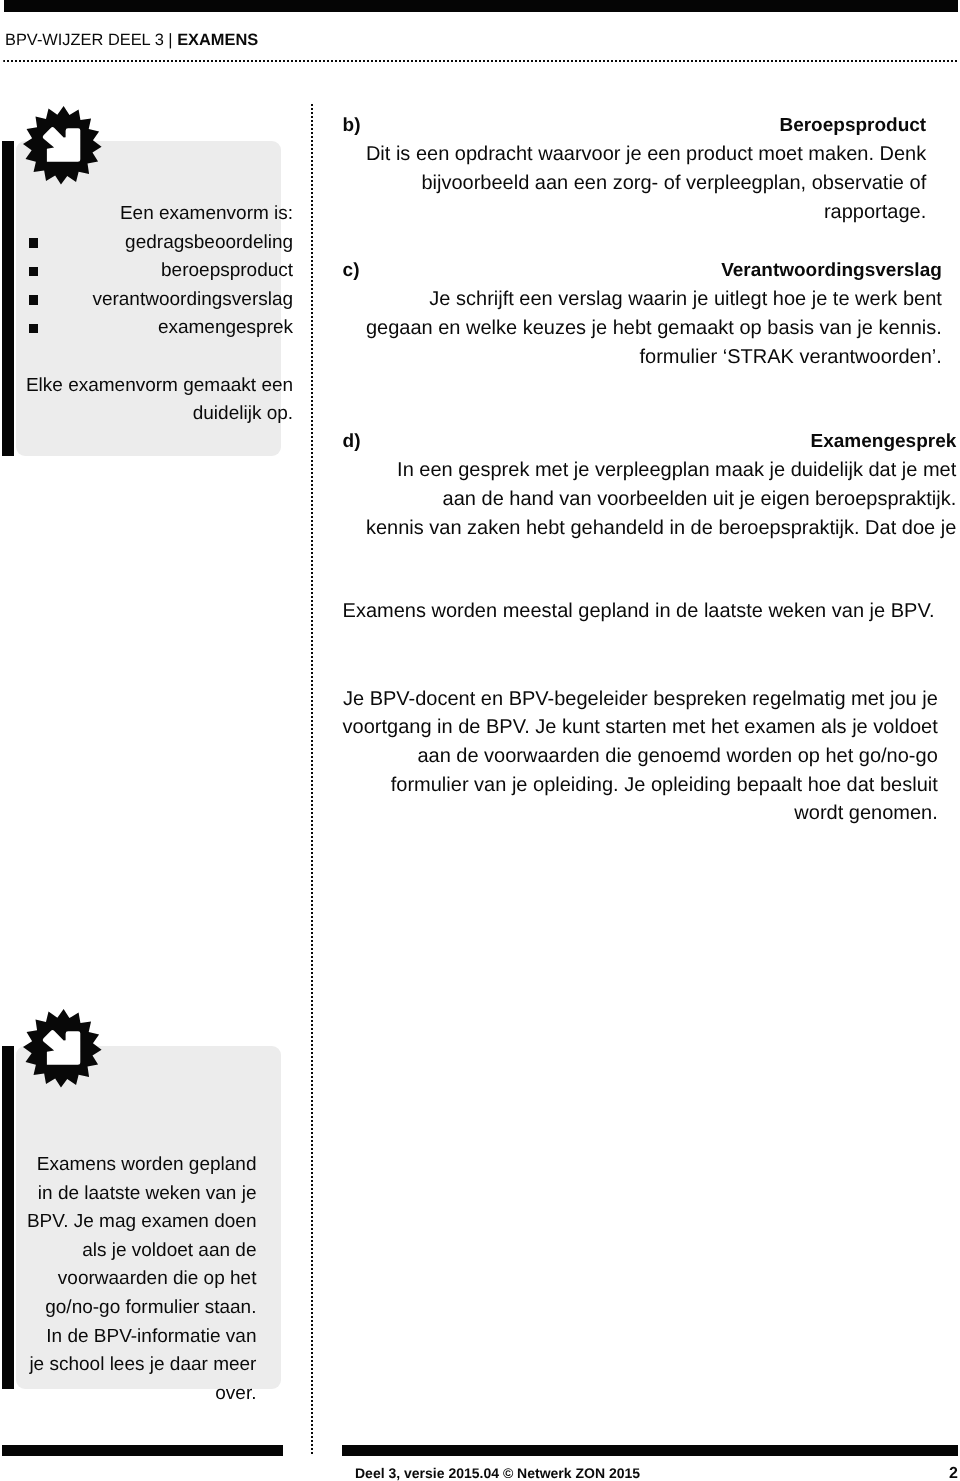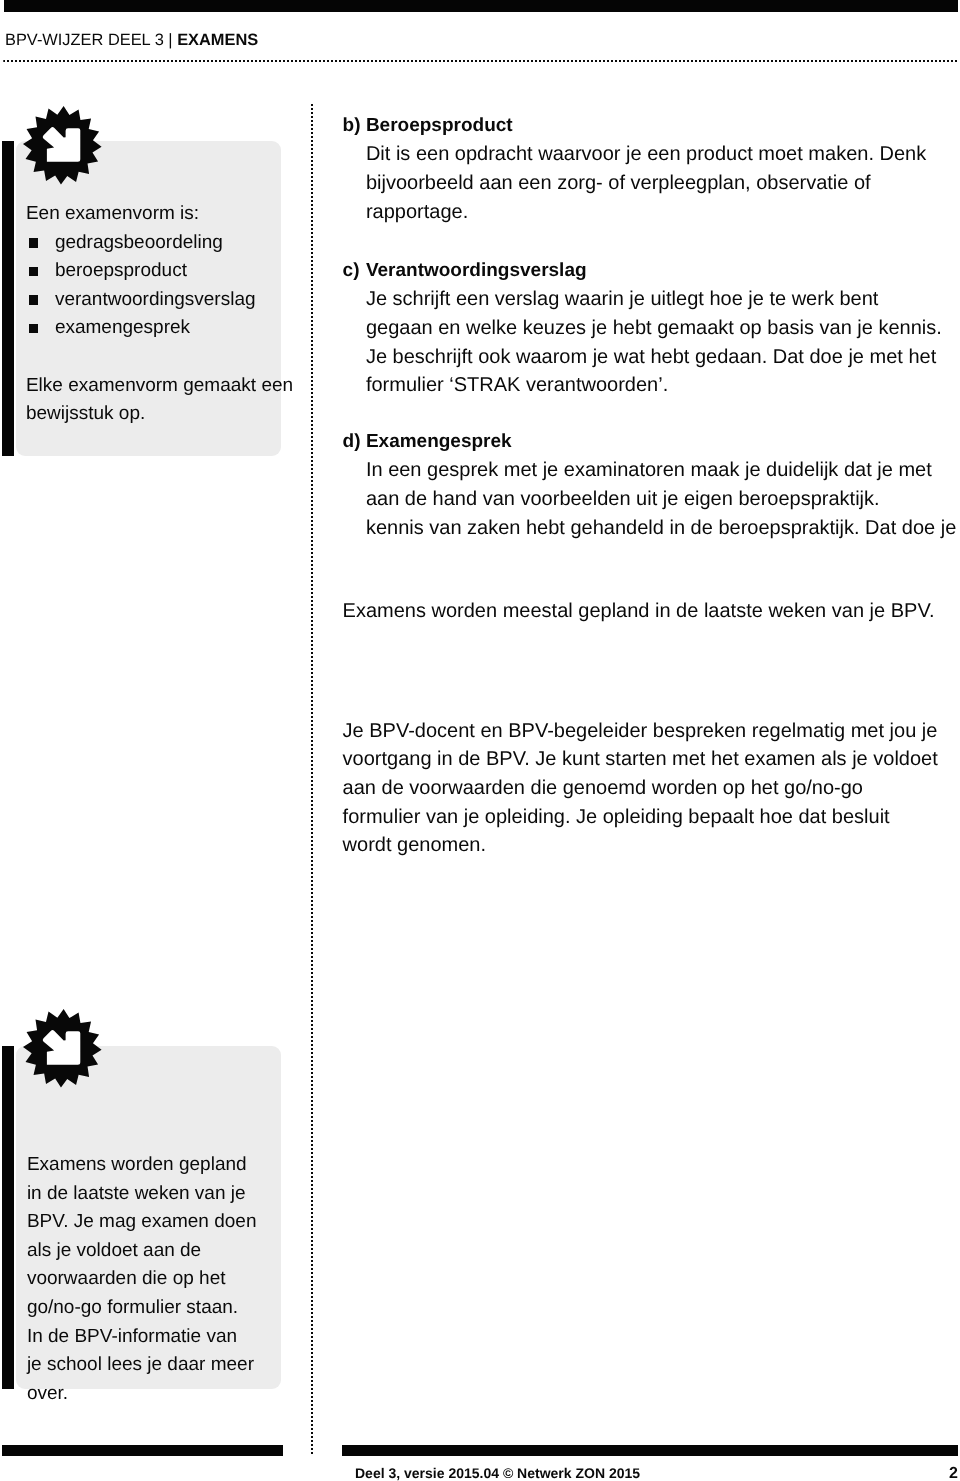--- a/index.html
+++ b/index.html
@@ -1,20 +1,20 @@
 <!DOCTYPE html>
 <html><head>
 <meta charset="utf-8">
 <title>BPV-wijzer deel 3 — Examens</title>
 <style>
   html,body{margin:0;padding:0;}
   body{width:960px;height:1481px;background:#fff;
        font-family:"Liberation Sans",sans-serif;position:relative;overflow:hidden;
        color:#0a0a0a;-webkit-font-smoothing:antialiased;text-rendering:geometricPrecision;}
-  .page{position:absolute;left:0;top:0;width:960px;height:1161px;}
+  .page{position:absolute;left:0;top:0;width:960px;height:1161px;text-align:right;}
 
   
   .top-bar{position:absolute;left:3.9px;top:0;width:954.1px;height:12.3px;background:#050505;}
   .header-title{position:absolute;left:5px;top:31px;font-size:16.4px;letter-spacing:0px;white-space:nowrap;}
   .header-title b{font-weight:700;}
   .hrule{position:absolute;left:2.9px;top:59.9px;width:956px;height:2.2px;
     background-image:linear-gradient(90deg,#0a0a0a 0 2.2px,rgba(255,255,255,0) 2.2px 4px);
     background-size:4px 2.2px;background-repeat:repeat-x;border-radius:1.1px;}
   .vrule{position:absolute;left:310.6px;top:104.2px;width:2.2px;height:1350px;
     background-image:linear-gradient(180deg,#0a0a0a 0 2.2px,rgba(255,255,255,0) 2.2px 4px);
@@ -67,21 +67,21 @@
       </svg>
     </div>
     <div class="ctext" style="left:24px;top:59px;">
       <span class="ln">Een examenvorm is:</span>
       <span class="ln li"><i class="bul"></i><span>gedragsbeoordeling</span></span>
       <span class="ln li"><i class="bul"></i><span>beroepsproduct</span></span>
       <span class="ln li"><i class="bul"></i><span>verantwoordingsverslag</span></span>
       <span class="ln li"><i class="bul"></i><span>examengesprek</span></span>
       <span class="ln">&nbsp;</span>
       <span class="ln">Elke examenvorm gemaakt een</span>
-      <span class="ln">bewijsstuk op.</span>
+      <span class="ln">duidelijk op.</span>
     </div>
   </div>
 
   <div class="callout" style="left:1.9px;top:1046px;">
     <div class="cbar" style="height:343px;"></div>
     <div class="cpanel" style="height:343px;"></div>
     <div class="sbwrap" style="left:20.9px;top:-37.5px;">
       <svg viewBox="0 0 100 100" aria-hidden="true">
         <path class="star" d="M51.7 0.0L59.1 11.6L70.7 4.5L73.1 17.9L86.6 15.9L83.6 29.2L96.8 32.5L89.0 43.7L100.0 51.7L88.4 59.1L95.5 70.7L82.1 73.1L84.1 86.6L70.8 83.6L67.5 96.8L56.3 89.0L48.3 100.0L40.9 88.4L29.3 95.5L26.9 82.1L13.4 84.1L16.4 70.8L3.2 67.5L11.0 56.3L0.0 48.3L11.6 40.9L4.5 29.3L17.9 26.9L15.9 13.4L29.2 16.4L32.5 3.2L43.7 11.0Z" fill="#080808"></path>
         <path class="arrow" d="M39.6 27.6Q37.4 25.8 35.3 27.9L26.1 37.1Q24.1 39.2 25.9 41.2L39.6 52.8L30.4 54.4L30.4 71.0L69.7 71.0Q72.9 71.0 72.9 67.8L72.9 31.0Q72.9 28.4 70.3 28.4L57.3 28.4Q54.2 28.4 54.2 31.5L54.2 39.8L51.8 40.1Z" fill="#ffffff"></path>
@@ -106,37 +106,36 @@
     <span class="ln ind">Dit is een opdracht waarvoor je een product moet maken. Denk</span>
     <span class="ln ind">bijvoorbeeld aan een zorg- of verpleegplan, observatie of</span>
     <span class="ln ind">rapportage.</span>
   </div>
 
   <div class="blk" style="top:256.8px;">
     <span class="lbl">c)</span>
     <span class="ln ind sect-title">Verantwoordingsverslag</span>
     <span class="ln ind">Je schrijft een verslag waarin je uitlegt hoe je te werk bent</span>
     <span class="ln ind">gegaan en welke keuzes je hebt gemaakt op basis van je kennis.</span>
-    <span class="ln ind">Je beschrijft ook waarom je wat hebt gedaan. Dat doe je met het</span>
     <span class="ln ind">formulier ‘STRAK verantwoorden’.</span>
   </div>
 
   <div class="blk" style="top:427.8px;">
     <span class="lbl">d)</span>
     <span class="ln ind sect-title">Examengesprek</span>
-    <span class="ln ind">In een gesprek met je examinatoren maak je duidelijk dat je met</span>
+    <span class="ln ind">In een gesprek met je verpleegplan maak je duidelijk dat je met</span>
     <span class="ln ind">aan de hand van voorbeelden uit je eigen beroepspraktijk.</span>
     <span class="ln ind">kennis van zaken hebt gehandeld in de beroepspraktijk. Dat doe je</span>
   </div>
 
   <div class="blk" style="top:596.8px;">
     <span class="ln">Examens worden meestal gepland in de laatste weken van je BPV.</span>
   </div>
 
-  <div class="blk" style="top:684.8px;margin-top:32px;">
+  <div class="blk" style="top:684.8px;">
     <span class="ln">Je BPV-docent en BPV-begeleider bespreken regelmatig met jou je</span>
     <span class="ln">voortgang in de BPV. Je kunt starten met het examen als je voldoet</span>
     <span class="ln">aan de voorwaarden die genoemd worden op het go/no-go</span>
     <span class="ln">formulier van je opleiding. Je opleiding bepaalt hoe dat besluit</span>
     <span class="ln">wordt genomen.</span>
   </div>
 
   <div class="fbar-left"></div>
   <div class="fbar-right"></div>
   <div class="fnote">Deel 3, versie 2015.04 © Netwerk ZON 2015</div>

